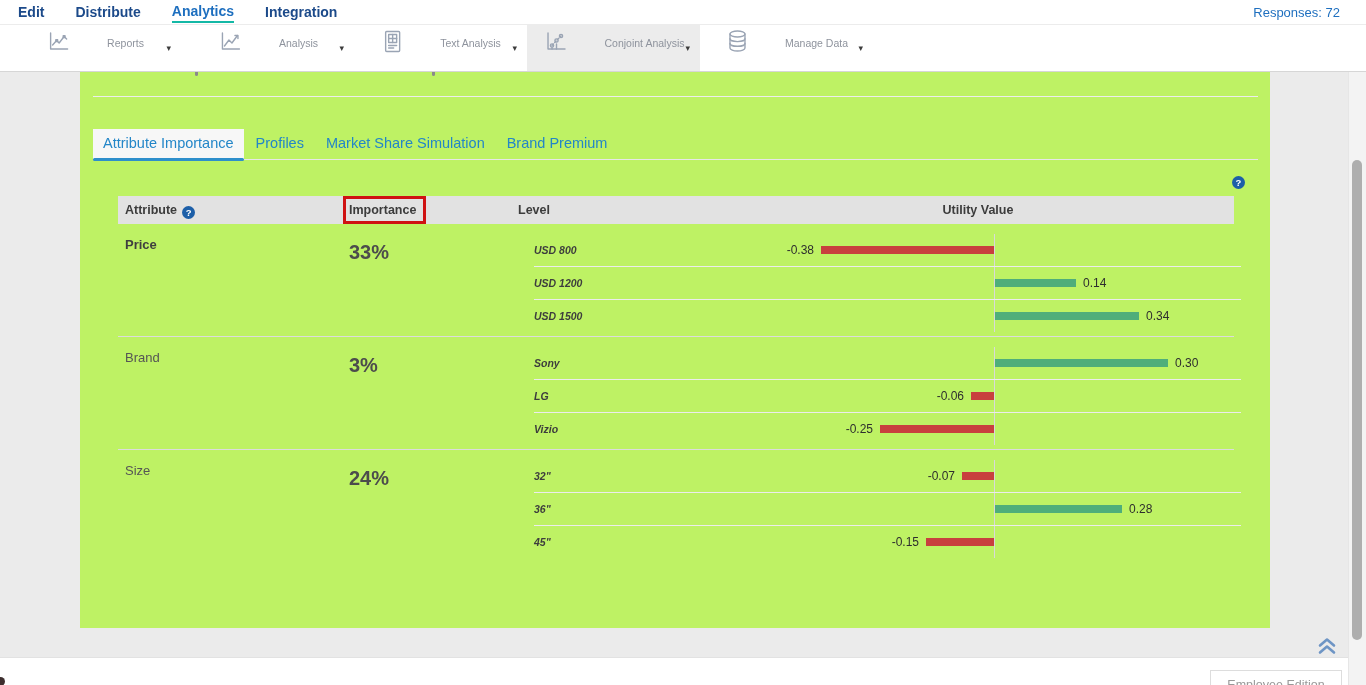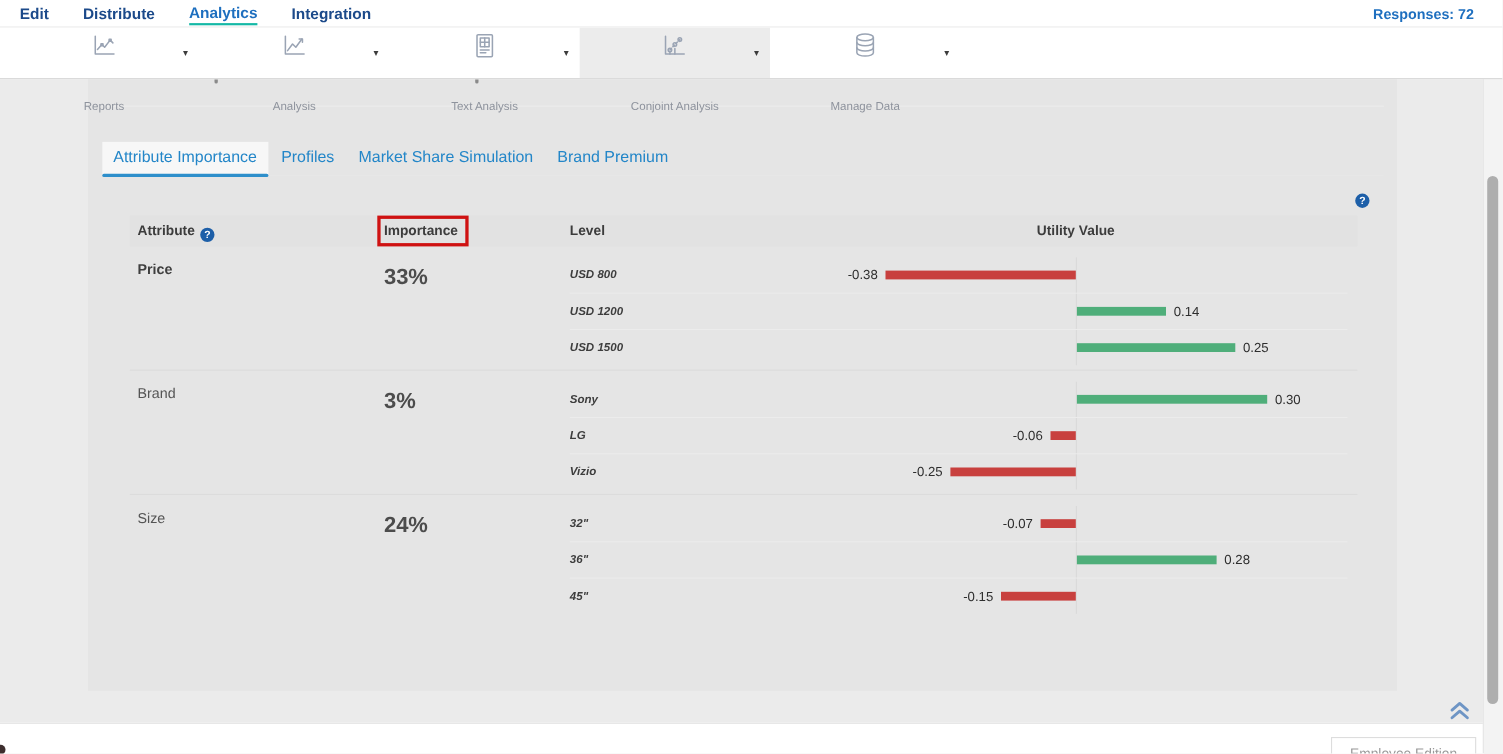--- a/index.html
+++ b/index.html
@@ -6,35 +6,35 @@
   body{
     width:1366px;height:685px;overflow:hidden;position:relative;
     font-family:"Liberation Sans",sans-serif;background:#fff;
   }
   
   .topnav{position:absolute;top:0;left:0;right:0;height:25px;background:#fff;
     border-bottom:1px solid #ececec;display:flex;align-items:center;
     padding-left:18px;box-sizing:border-box;z-index:5;}
   .nav-item{font-size:14px;font-weight:700;color:#1c4a8a;margin-right:31px;cursor:pointer;line-height:18px;}
   .nav-item.active{color:#1e6fbf;border-bottom:2px solid #14b8a6;padding-bottom:1px;}
-  .responses{margin-left:auto;margin-right:26px;font-size:13px;font-weight:700;color:#1e6fbf;cursor:pointer;}
+  .responses{margin-left:auto;margin-right:26px;font-size:13px;font-weight:400;color:#1e6fbf;cursor:pointer;}
   
   .toolbar{position:absolute;top:25px;left:0;right:0;height:47px;background:#fff;
     border-bottom:1px solid #d6d6d6;display:flex;padding-left:8px;box-sizing:border-box;z-index:4;}
   .tb-group{width:173px;height:100%;position:relative;}
   .tb-group.active{background:#ececec;}
   .tb-btn{position:absolute;left:50%;transform:translateX(-50%);top:5px;display:flex;
-    flex-direction:column;align-items:center;cursor:pointer;gap:36px;}
+    flex-direction:row;align-items:center;cursor:pointer;gap:36px;}
   .tb-icon{height:24px;display:flex;align-items:center;justify-content:center;}
   .tb-label{font-size:10.5px;color:#8e939d;margin-top:1px;white-space:nowrap;}
   .tb-caret{position:absolute;right:6px;top:50%;transform:translateY(-50%);
     font-size:9px;color:#3c3c3c;cursor:pointer;padding:4px;}
   
   .page-bg{position:absolute;top:72px;left:0;right:17px;height:585px;background:#ebebeb;}
-  .card{position:absolute;left:80px;top:72px;width:1190px;height:556px;background:#e5e5e5;}
+  .card{position:absolute;left:80px;top:72px;width:1190px;height:556px;background:#bef264;}
   .artifact{position:absolute;width:3px;height:4px;background:#8a8a8a;border-radius:0 0 2px 2px;top:0;}
   .card-divider{position:absolute;top:24px;left:13px;right:12px;height:1px;background:#ededed;}
   
   .tabs-row{position:absolute;top:57px;left:13px;right:12px;border-bottom:1px solid #e7e7e7;display:flex;}
   .tab{position:relative;padding:6px 10px 8px;margin-right:2px;font-size:14.5px;color:#2386c8;
     cursor:pointer;white-space:nowrap;font-weight:500;}
   .tab.active{background:#f7f7f7;}
   .tab.active::after{content:"";position:absolute;left:0;right:0;bottom:-2px;height:3px;
     background:#2e8fcb;border-radius:2px;}
   
@@ -48,21 +48,21 @@
   .th{position:absolute;top:7px;font-size:12.5px;font-weight:700;color:#3c3c3c;}
   .th-attribute{left:7px;} .th-importance{left:231px;} .th-level{left:400px;}
   .th-utility{left:790px;width:140px;text-align:center;}
   .red-box{position:absolute;left:225px;top:0;width:83px;height:28px;
     border:3px solid #cf1212;box-sizing:border-box;z-index:2;}
   .group{position:relative;height:112px;border-bottom:1px solid #dcdcdc;}
   .group.last{border-bottom:none;}
   .attr-name{position:absolute;left:7px;top:13px;font-size:13px;color:#555;}
   .group.first .attr-name{font-weight:700;color:#3f3f3f;}
   .imp-value{position:absolute;left:231px;top:17px;font-size:20px;font-weight:700;color:#4c4c4c;}
-  .levels{position:absolute;left:400px;top:10px;width:707px;}
+  .levels{position:absolute;left:416px;top:10px;width:707px;}
   .level-row{position:relative;height:32px;}
   .level-row.sep{border-bottom:1px solid #ececec;}
   .level-label{position:absolute;left:0;top:10px;font-size:10.5px;font-weight:700;
     font-style:italic;color:#3d3d3d;}
   .axis{position:absolute;left:460px;top:0;height:100%;width:1px;background:#d9d9d9;}
   .bar{position:absolute;top:12px;height:8px;}
   .bar-val{position:absolute;top:9px;font-size:12px;color:#2e2e2e;white-space:nowrap;}
   
   .chevron{position:absolute;left:1316px;top:636px;cursor:pointer;}
   .bottom-bar{position:absolute;top:657px;left:0;right:17px;height:28px;background:#fff;
@@ -203,21 +203,21 @@
             <div class="level-row sep">
               <span class="level-label">USD 1200</span>
               <div class="axis"></div>
               <div class="bar" style="left: 461px; width: 81px; background: rgb(79, 174, 122);"></div>
               <span class="bar-val" style="left: 549px;">0.14</span>
             </div>
             <div class="level-row">
               <span class="level-label">USD 1500</span>
               <div class="axis"></div>
               <div class="bar" style="left: 461px; width: 144px; background: rgb(79, 174, 122);"></div>
-              <span class="bar-val" style="left: 612px;">0.25</span>
+              <span class="bar-val" style="left: 612px;">0.34</span>
             </div>
           </div>
         </div>
         <div class="group">
           <div class="attr-name">Brand</div>
           <div class="imp-value">3%</div>
           <div class="levels">
             <div class="level-row sep">
               <span class="level-label">Sony</span>
               <div class="axis"></div>

